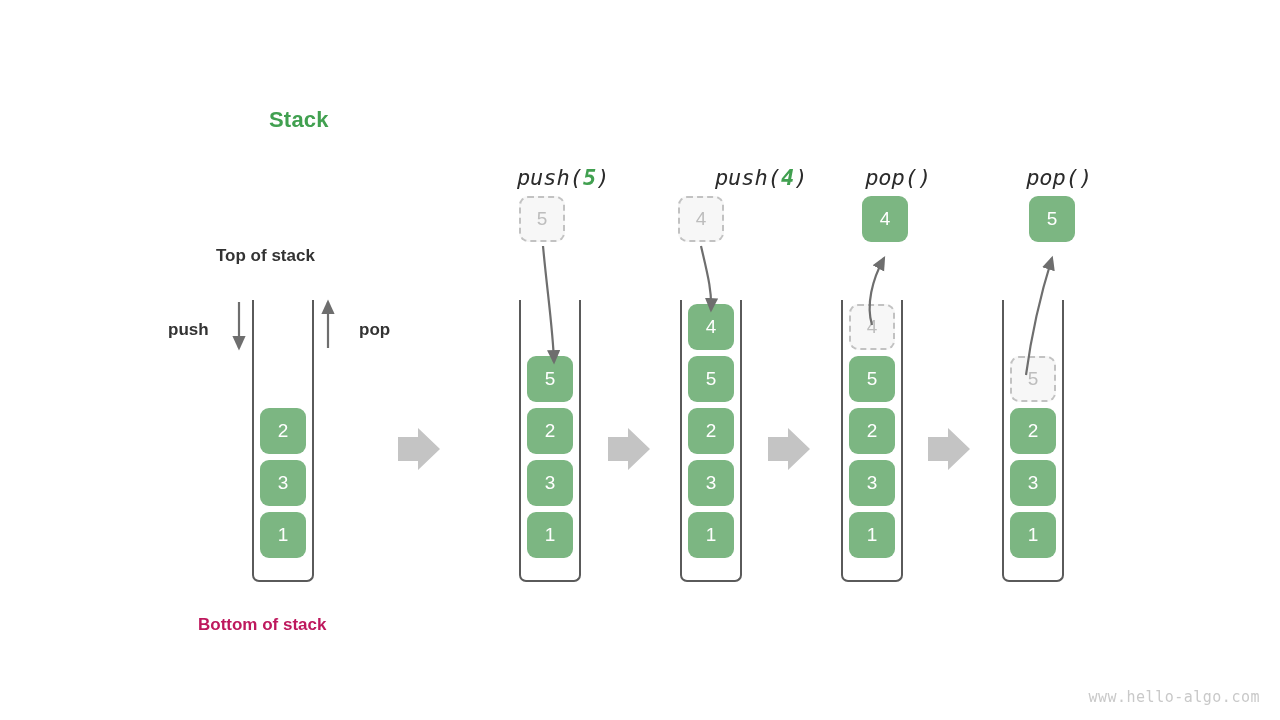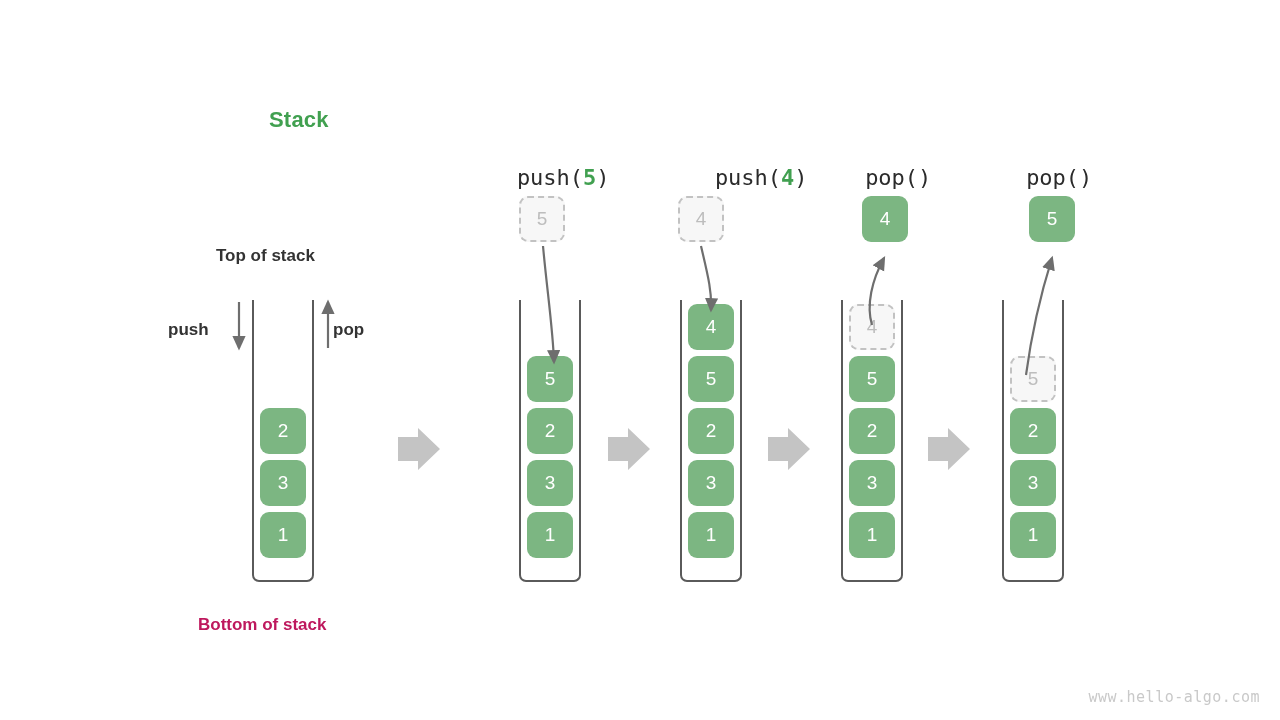--- a/index.html
+++ b/index.html
@@ -45,36 +45,37 @@
     color: #be185d;
   }
   #push-label {
     left: 168px;
     top: 320px;
     font-size: 17px;
     font-weight: bold;
     color: #333333;
   }
   #pop-label {
-    left: 333px;
+    left: 359px;
     top: 320px;
     font-size: 17px;
     font-weight: bold;
     color: #333333;
   }
 
   
   .op-header {
     font-family: "DejaVu Sans Mono", "Liberation Mono", monospace;
     font-size: 22px;
     color: #2b2b2b;
     top: 140px;
     text-align: center;
     width: 200px;
     white-space: pre;
+    font-style: italic;
   }
   .op-header .arg { color: #41a050; font-weight: bold; }
 
   
   .stack-container {
     top: 300px;
     width: 62px;
     height: 282px;
     border-left: 2px solid #5a5a5a;
     border-right: 2px solid #5a5a5a;

